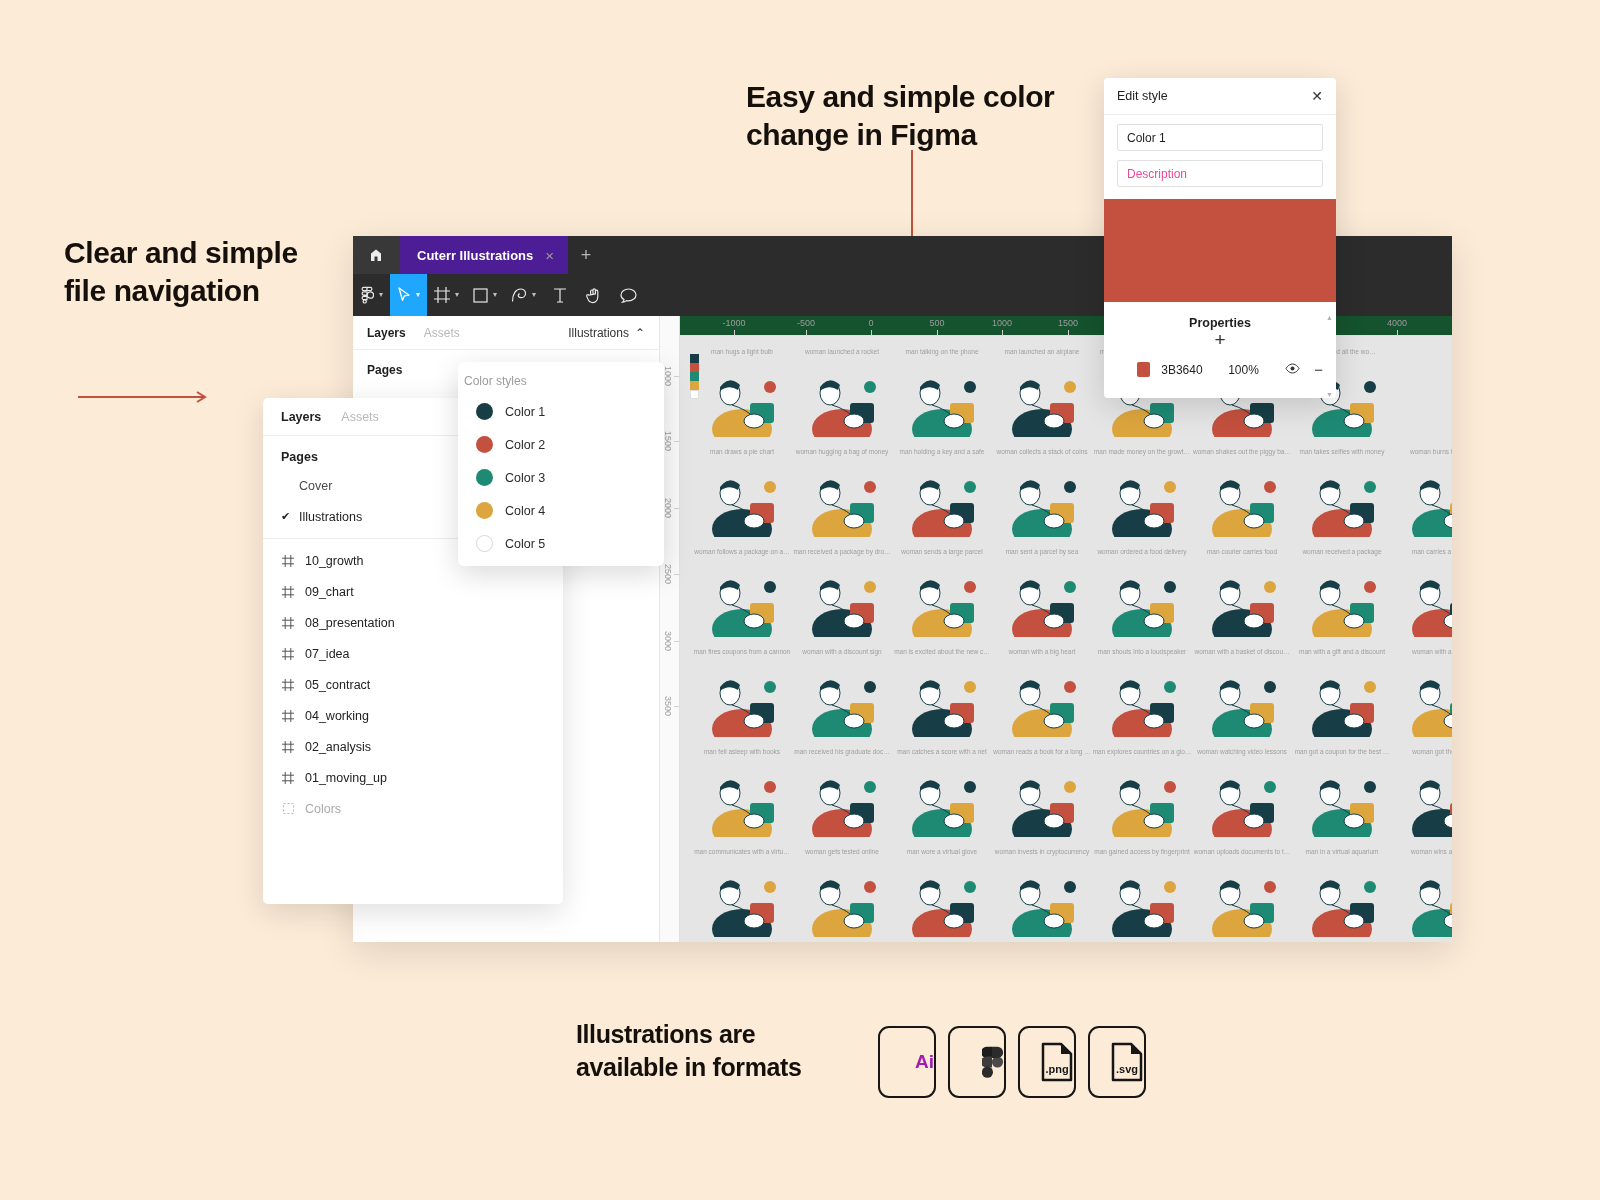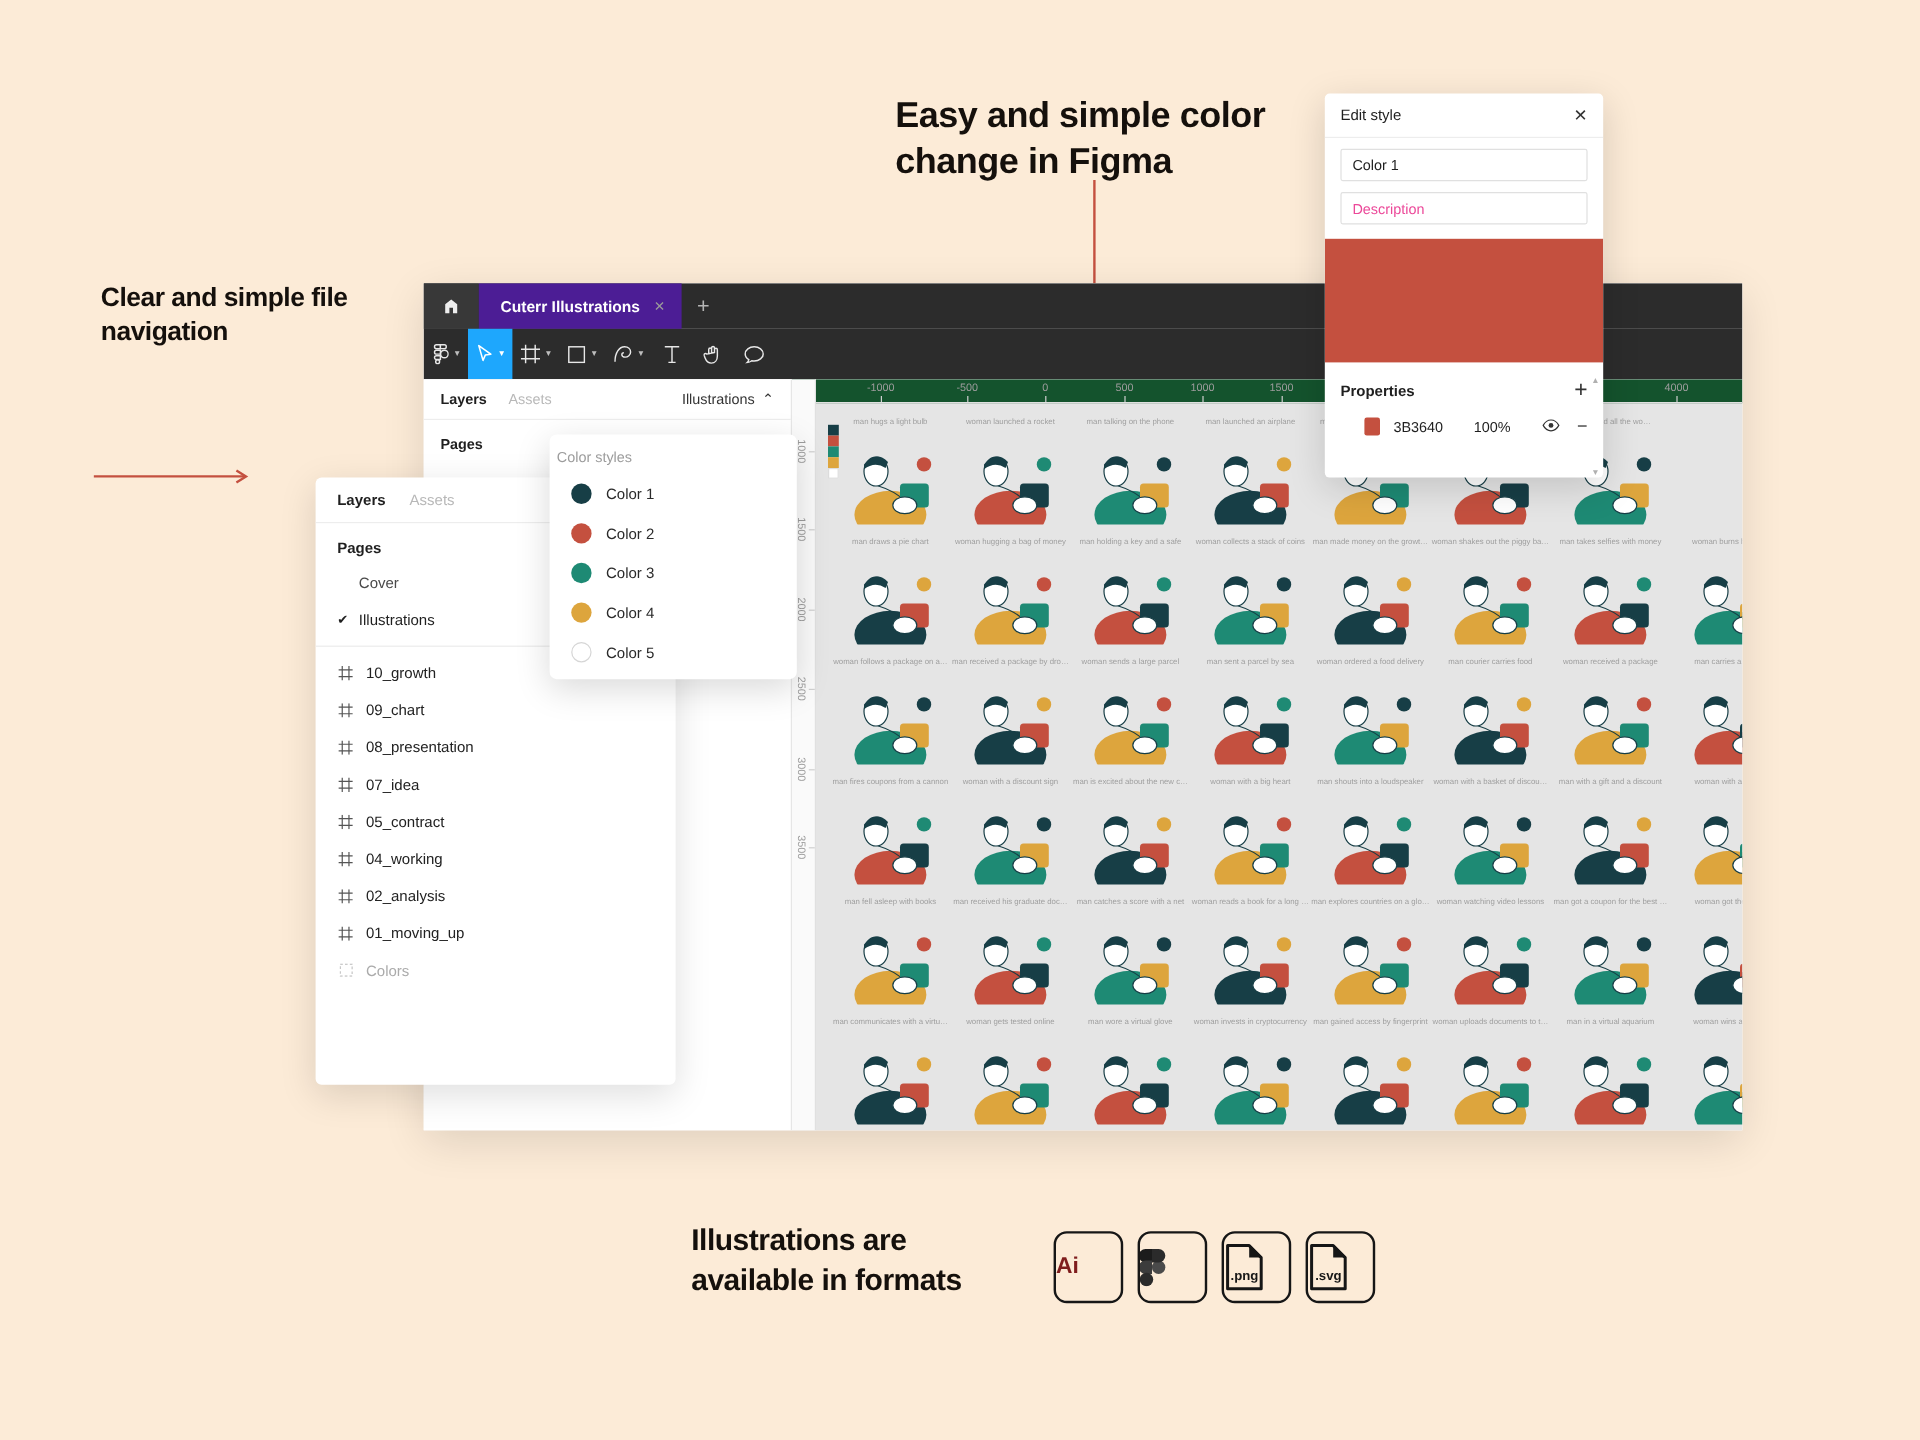--- a/index.html
+++ b/index.html
@@ -12,21 +12,21 @@
   #stage { position: relative; width: 1600px; height: 1200px; }
 
   
   .headline {
     position: absolute;
     font-weight: 700;
     color: #15100C;
     letter-spacing: -0.4px;
     line-height: 1.26;
   }
-  #hl-nav { left: 84px; top: 234px; width: 260px; font-size: 22px; }
+  #hl-nav { left: 64px; top: 234px; width: 260px; font-size: 30px; }
   #hl-color { left: 746px; top: 78px; width: 330px; font-size: 30px; }
   #hl-formats {
     left: 576px; top: 1018px; width: 275px;
     font-size: 25px; text-align: left; line-height: 1.32;
   }
 
   
   #arrow-nav { position: absolute; left: 78px; top: 390px; width: 132px; height: 14px; }
   #arrow-color { position: absolute; left: 900px; top: 150px; width: 24px; height: 240px; }
 
@@ -153,36 +153,36 @@
   #es-head { height: 37px; display:flex; align-items:center; justify-content: space-between;
     padding: 0 13px; border-bottom: 1px solid #EDEDED; }
   #es-title { font-size: 12.5px; color: #1F1F1F; font-weight: 400; }
   .es-input {
     margin: 9px 13px 0; height: 27px; border: 1px solid #E0E0E0; border-radius: 2px;
     display: flex; align-items: center; padding: 0 9px; font-size: 12px; color: #1F1F1F;
   }
   .es-input.placeholder { color: #ec4899; }
   #es-swatch { margin-top: 12px; height: 103px; }
   #es-props { display:flex; align-items:center; justify-content: space-between;
-    padding: 14px 13px 0; }
+    padding: 14px 13px 0; flex-direction: column; }
   #es-props-title { font-size: 12.5px; font-weight: 700; color:#1F1F1F; }
   #es-prop-row { display:flex; align-items:center; padding: 12px 13px 0; font-size: 12px; color:#1F1F1F;margin-left:20px; }
   #es-prop-chip { width: 15px; height: 15px; border-radius: 2px; margin-right: 11px; }
   #es-hex { width: 76px; }
   #es-opacity { width: 58px; }
   #es-scroll { position: absolute; right: 2px; top: 236px; width: 9px; height: 84px;
      display:flex; flex-direction: column; justify-content: space-between; align-items:center;
      color:#B0B0B0; font-size: 7px; }
 
   
   #formats { position: absolute; left: 878px; top: 1026px; display: flex; gap: 12px; }
   .fmt {
-    width: 58px; height: 60px; border: 2.5px solid #161616; border-radius: 11px;
-    display: flex; align-items: center; justify-content: flex-start;
-    font-size: 19px; font-weight: 700; color: #7f1d1d;
+    width: 58px; height: 72px; border: 2.5px solid #161616; border-radius: 11px;
+    display: flex; align-items: center; justify-content: flex-end;
+    font-size: 19px; font-weight: 700; color: #a21caf;
   }
 </style>
 </head>
 <body>
 
 <div id="stage">
 
   <div class="headline" id="hl-nav">Clear and simple file navigation</div>
   <div class="headline" id="hl-color">Easy and simple color change in Figma</div>
   <div class="headline" id="hl-formats">Illustrations are available in formats</div>

